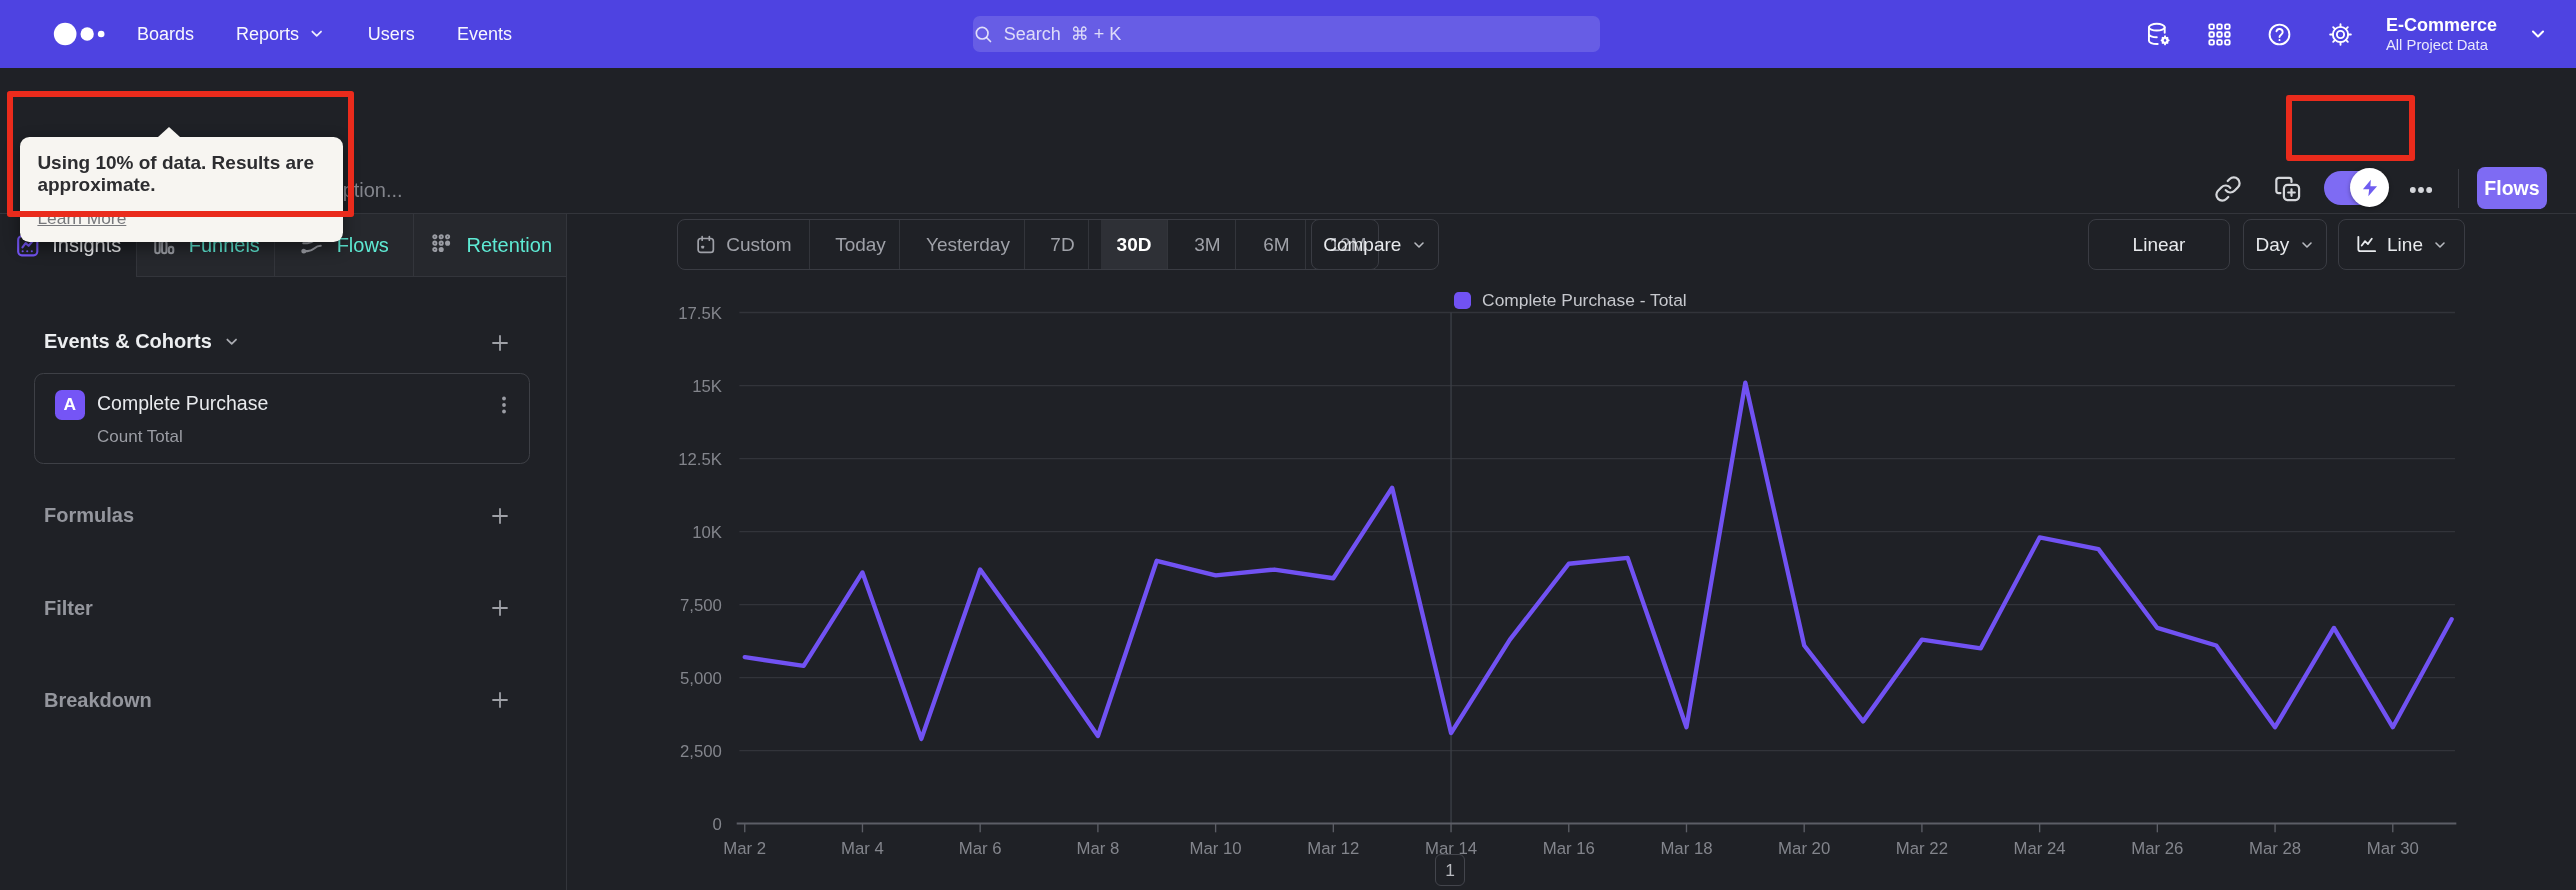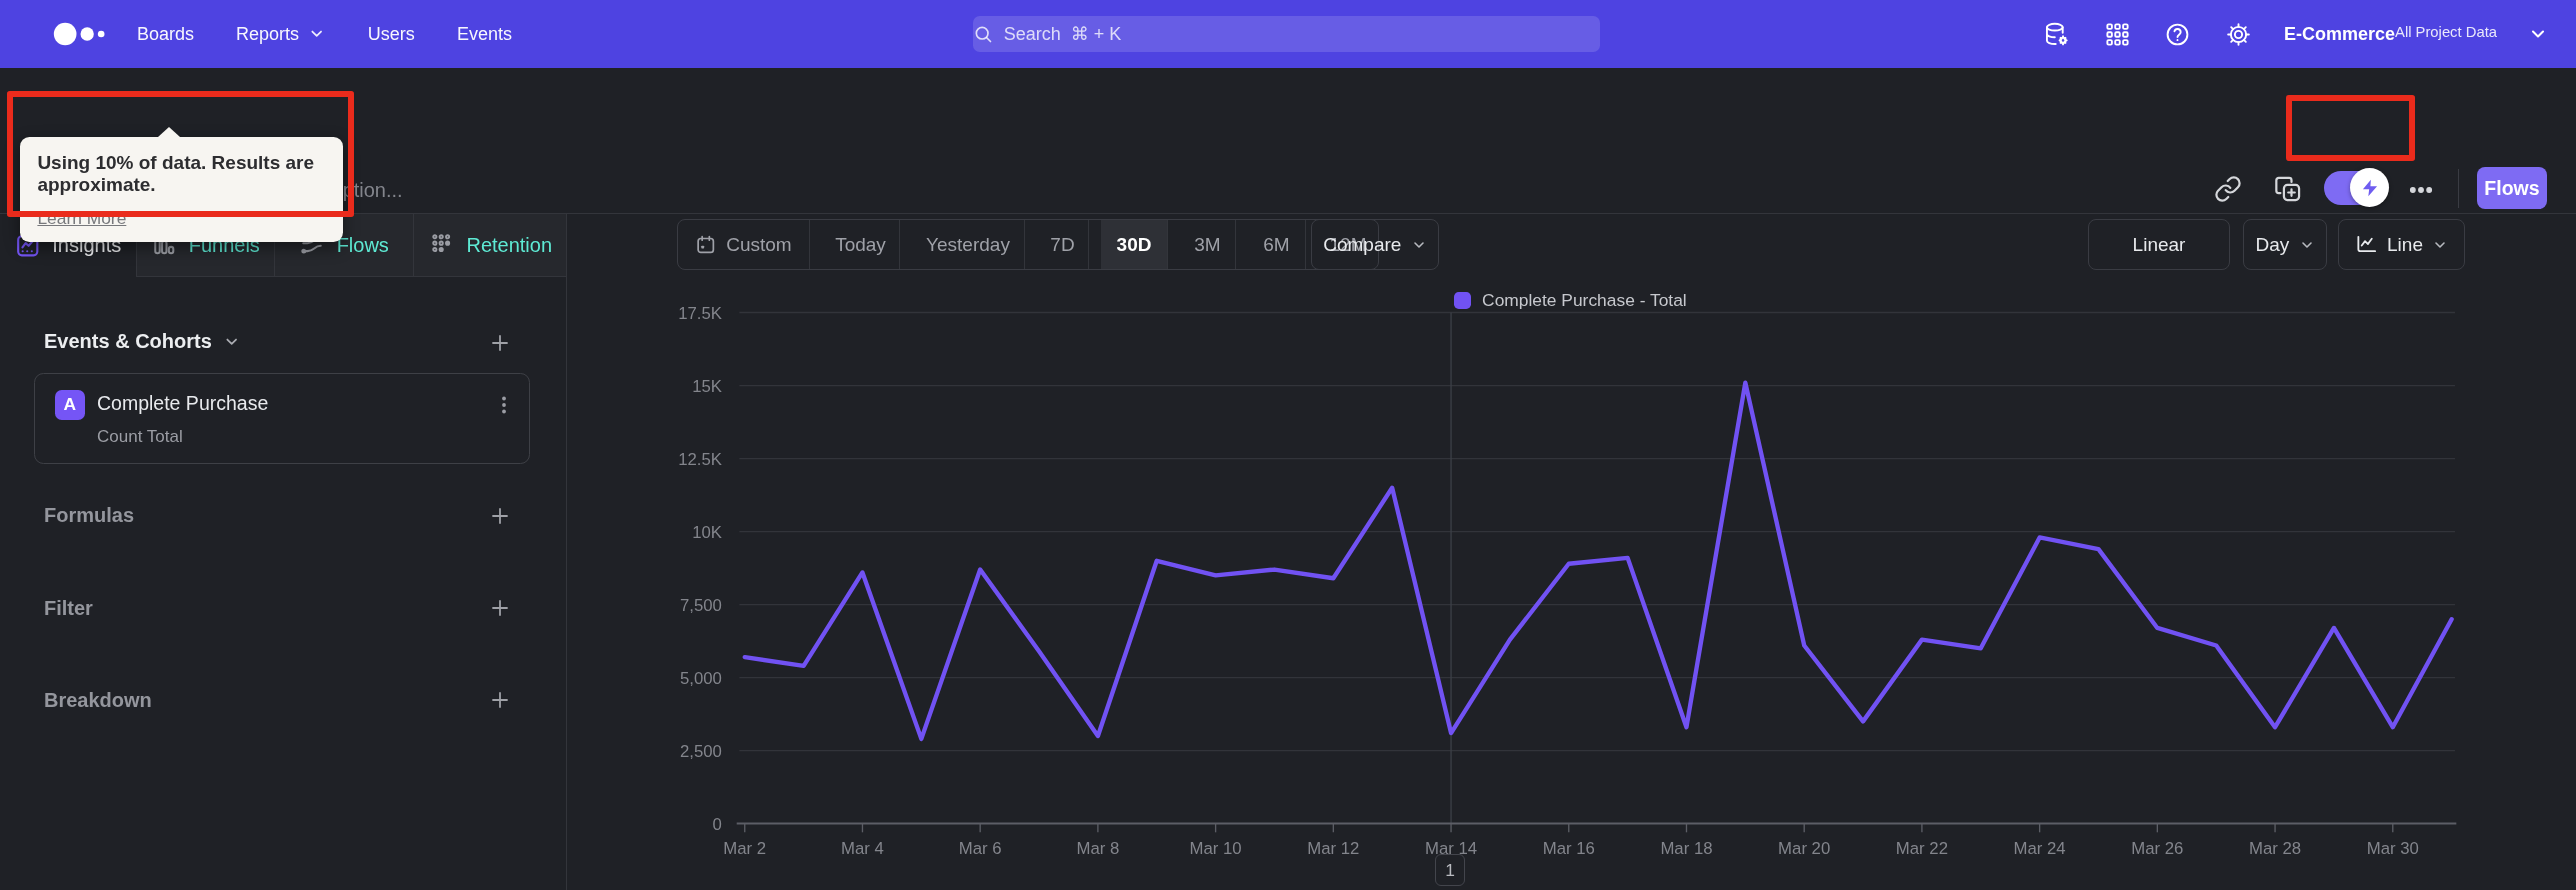--- a/index.html
+++ b/index.html
@@ -18,21 +18,21 @@
   .logo { width:81px; height:40px; margin-right:-16px; }
   .nav-item { font-size:18px; font-weight:500; color:rgba(255,255,255,.96); display:flex; align-items:center; gap:9.4px; cursor:pointer; }
   .nav-item svg { width:17.4px; height:17.4px; stroke:rgba(255,255,255,.9); }
   .searchbar { position:absolute; left:973px; top:16px; width:627px; height:36px; background:rgba(255,255,255,.14); border-radius:6.7px; display:flex; align-items:center; gap:10.7px; }
   .searchbar svg { width:20px; height:20px; stroke:rgba(255,255,255,.8); flex:0 0 auto; }
   .searchbar input { background:transparent; border:none; outline:none; color:#fff; font-size:18px; font-family:"Liberation Sans",sans-serif; width:100%; }
   .searchbar input::placeholder { color:rgba(255,255,255,.78); }
   .nav-right { position:absolute; right:28px; top:0; height:68px; display:flex; align-items:center; gap:31px; }
   .nav-icon-btn { width:29.5px; height:29.5px; display:flex; align-items:center; justify-content:center; cursor:pointer; }
   .nav-icon-btn svg { width:27px; height:27px; stroke:#fff; }
-  .project { display:flex; flex-direction:row; align-items:flex-start; line-height:1.25; cursor:pointer; }
+  .project { display:flex; flex-direction:column; align-items:flex-start; line-height:1.25; cursor:pointer; }
   .project .pname { font-size:18px; font-weight:700; color:#fff; }
   .project .pscope { font-size:14.8px; color:rgba(255,255,255,.88); }
   .proj-chevron svg { width:20px; height:20px; stroke:#fff; }
 
   
   .titlebar { position:absolute; left:0; top:68px; width:2576px; height:145px; }
   .doc-title { position:absolute; left:50px; top:106px; font-size:25.5px; font-weight:700; color:#f3f4f6; }
   .sampled-badge { position:absolute; left:131px; top:108px; height:31px; line-height:31px; padding:0 13.4px; border-radius:6.7px; background:#292741; color:#978df6; font-size:18px; cursor:pointer; }
   .add-desc { position:absolute; left:232px; top:111px; font-size:20px; color:#83858c; cursor:text; }
   .tb-icon { position:absolute; width:31px; height:31px; display:flex; align-items:center; justify-content:center; cursor:pointer; }

